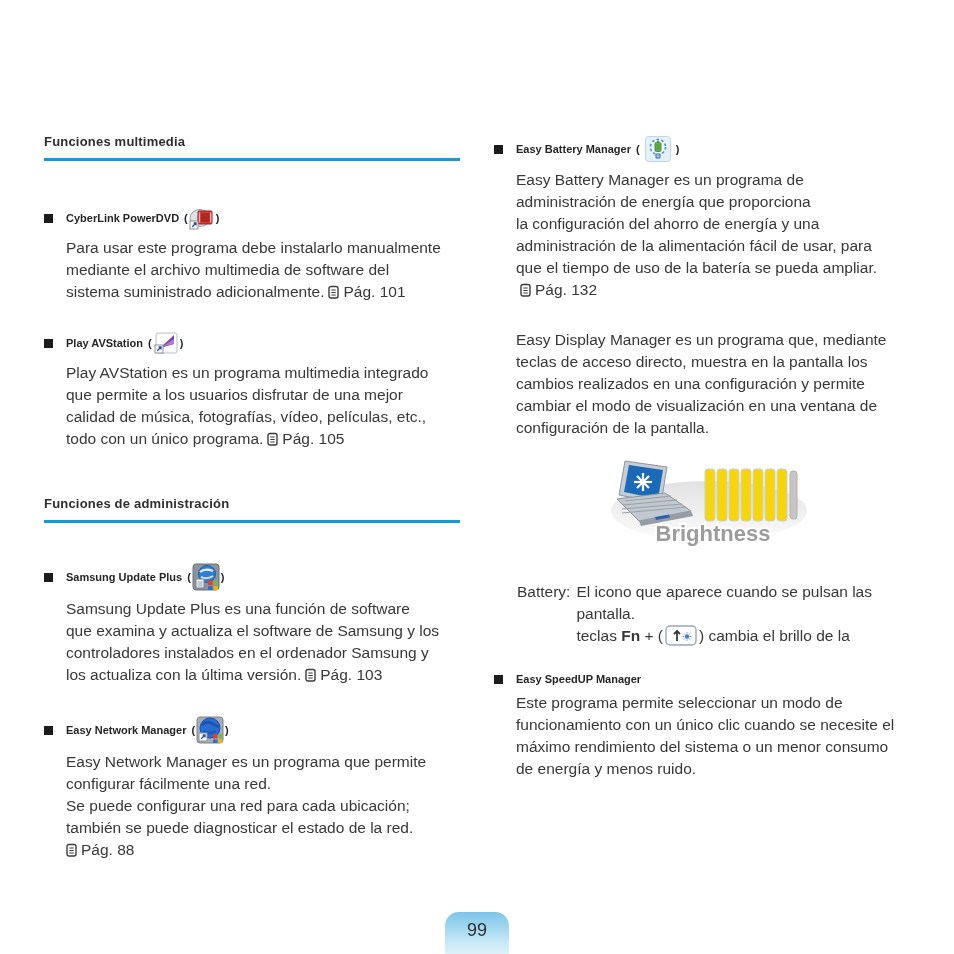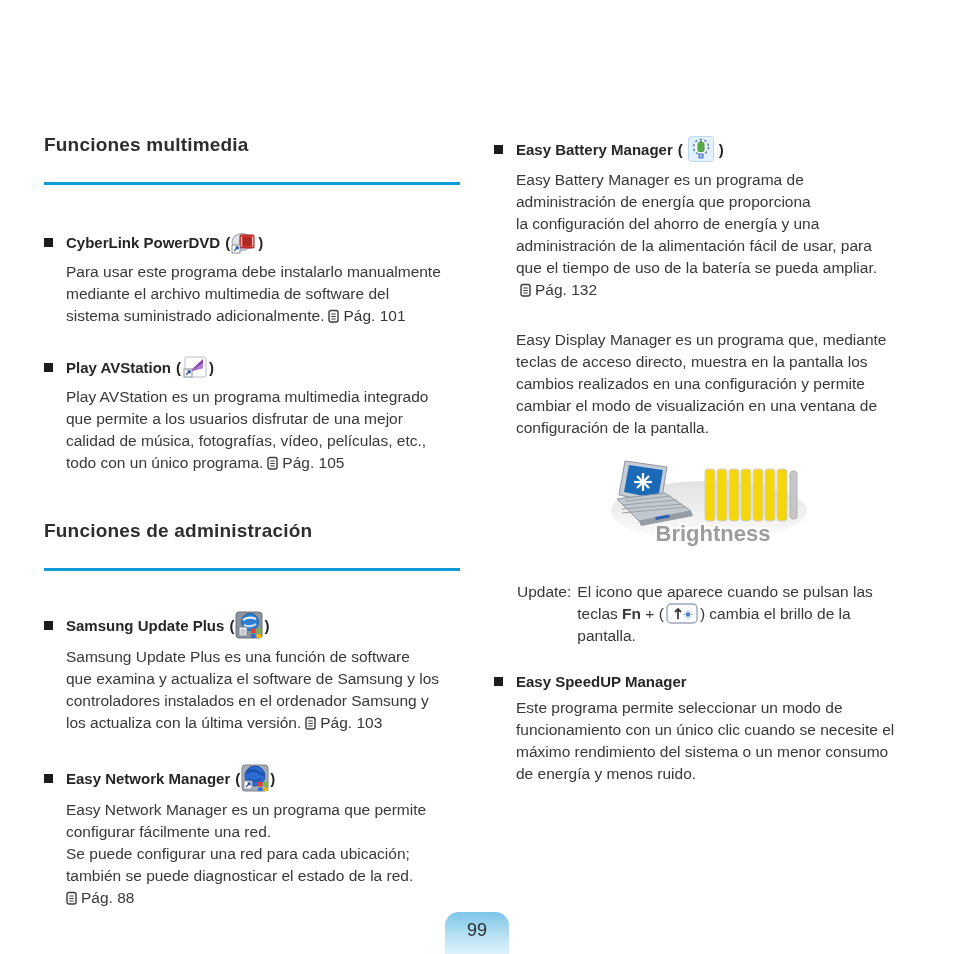--- a/index.html
+++ b/index.html
@@ -7,28 +7,28 @@
     width:954px; height:954px; position:relative; overflow:hidden;
     background:#ffffff;
     font-family:"Liberation Sans", sans-serif;
     color:#383838;
   }
   .col { position:absolute; }
   .col-left  { left:44px;  top:134px; width:416px; }
   .col-right { left:494px; top:130px; width:430px; }
 
   h2.section-heading {
-    margin:0; font-size:19px; font-weight:bold; color:#2e2e2e;
-    letter-spacing:.2px; padding-bottom:26px;
+    margin:0; font-size:13px; font-weight:bold; color:#2e2e2e;
+    letter-spacing:.2px; padding-bottom:9px;
     border-bottom:3px solid #0E9BD8;
   }
 
   .item-title {
     display:flex; align-items:center;
-    font-weight:bold; font-size:15px; color:#262626;
+    font-weight:bold; font-size:11px; color:#262626;
   }
   .bullet {
     width:9px; height:9px; background:#1c1c1c; flex:none;
     margin-right:13px;
   }
   .paren { font-weight:bold; }
   .paren.open { margin-left:5px; }
   .app-icon { display:inline-block; vertical-align:middle; margin:0 1px; }
   .spaced .paren.open { margin-right:4px; }
   .spaced .paren.close { margin-left:4px; }
@@ -239,43 +239,43 @@
         <rect x="144" y="16" width="10" height="52" rx="3" fill="#F5D60C" stroke="#cfcfcf"></rect>
         <rect x="156" y="16" width="10" height="52" rx="3" fill="#F5D60C" stroke="#cfcfcf"></rect>
         <rect x="168" y="16" width="10" height="52" rx="3" fill="#F5D60C" stroke="#cfcfcf"></rect>
         <rect x="181" y="18" width="7" height="48" rx="3" fill="#C6C6C6" stroke="#b2b2b2"></rect>
       </g>
       <text x="104" y="88" font-family="Liberation Sans, sans-serif" font-size="22" font-weight="bold" fill="#9c9c9c" stroke="#ffffff" stroke-width="4" paint-order="stroke" text-anchor="middle">Brightness</text>
     </svg>
   </div>
 
   <div class="example" style="margin-top:30px">
-    <span class="ex-label">Update:</span>
+    <span class="ex-label">Battery:</span>
     <span class="ex-body">
       <div>El icono que aparece cuando se pulsan las</div>
+      <div>pantalla.</div>
       <div>
         <span>teclas</span>
         <span class="fn">Fn</span>
         <span>+ (</span><svg class="key-icon" width="32" height="22" viewBox="0 0 32 22">
             <rect x="1" y="1" width="30" height="19" rx="4" fill="#ffffff" stroke="#9aa7bd" stroke-width="1.4"></rect>
             <path d="M12 16 L12 6 M9 9 L12 6 L15 9" stroke="#3a3a3a" stroke-width="1.8" fill="none"></path>
             <circle cx="22" cy="11.5" r="2.2" fill="#4a7fd0"></circle>
             <g stroke="#4a7fd0" stroke-width="0.9">
               <line x1="22" y1="7.2" x2="22" y2="8.6"></line>
               <line x1="22" y1="14.4" x2="22" y2="15.8"></line>
               <line x1="17.7" y1="11.5" x2="19.1" y2="11.5"></line>
               <line x1="24.9" y1="11.5" x2="26.3" y2="11.5"></line>
               <line x1="19" y1="8.5" x2="20" y2="9.5"></line>
               <line x1="24" y1="13.5" x2="25" y2="14.5"></line>
               <line x1="25" y1="8.5" x2="24" y2="9.5"></line>
               <line x1="20" y1="13.5" x2="19" y2="14.5"></line>
             </g>
           </svg><span>) cambia el brillo de la</span>
       </div>
-      <div>pantalla.</div>
     </span>
   </div>
 
   <div class="item" style="margin-top:26px">
     <div class="item-title">
       <span class="bullet"></span>
       <span>Easy SpeedUP Manager</span>
     </div>
     <div class="body">
       <span>Este programa permite seleccionar un modo de<br>funcionamiento con un único clic cuando se necesite el<br>máximo rendimiento del sistema o un menor consumo<br>de energía y menos ruido.</span>

